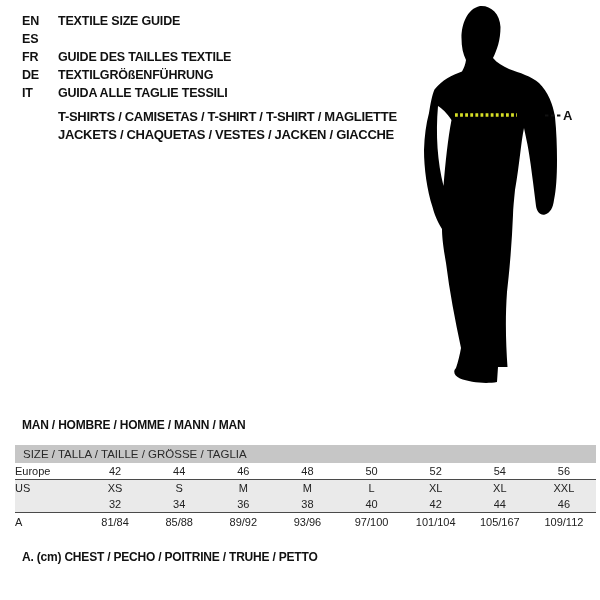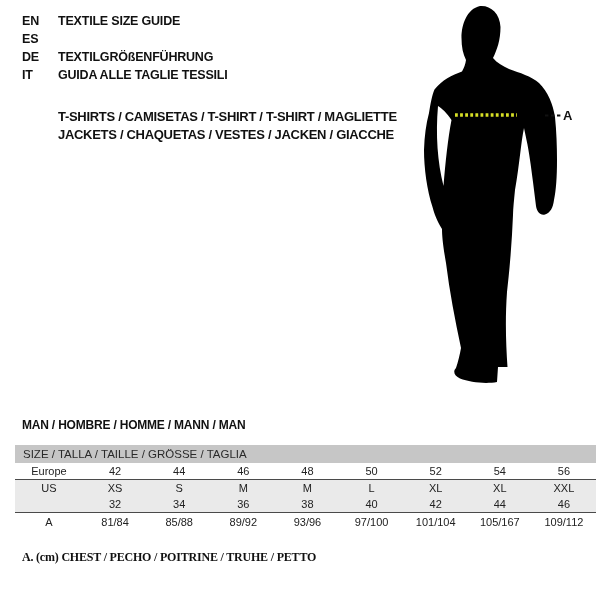--- a/index.html
+++ b/index.html
@@ -31,41 +31,45 @@
                    font-weight:bold; font-size:12px; letter-spacing:-0.2px; }
 
   
   .size-table { position:absolute; left:15px; top:445px; width:581px;
                 font-size:11px; color:#222; }
   .st-header { background:#c6c6c6; height:18px; line-height:18px;
                padding-left:8px; font-size:11.5px; color:#2a2a2a; }
   .st-row { display:grid;
             grid-template-columns:68px repeat(8, 1fr);
             align-items:center; height:16px; }
-  .st-row .label { text-align:center; }
+  .st-row .label { text-align:left; }
   .st-row .cell  { text-align:center; }
   .st-row.r0 { background:#ffffff; border-bottom:1px solid #4a4a4a; }
   .st-row.r1 { background:#eaeaea; }
   .st-row.r2 { background:#eaeaea; border-bottom:1px solid #4a4a4a; }
   .st-row.r3 { background:#ffffff; height:18px; }
 
   
   .footnote { position:absolute; left:22px; top:550px;
-              font-weight:bold; font-size:12px; letter-spacing:-0.2px;font-family:Liberation Serif, serif; }
+              font-weight:bold; font-size:12px; letter-spacing:-0.2px; }
 </style>
 </head>
 <body>
 
 <div class="lang-list">
   <div class="lang-row">
     <span class="lang-code">EN</span>
     <span class="lang-label">TEXTILE SIZE GUIDE</span>
   </div>
   <div class="lang-row">
     <span class="lang-code">ES</span>
+  </div>
+  <div class="lang-row">
+    <span class="lang-code">FR</span>
+    <span class="lang-label">GUIDE DES TAILLES TEXTILE</span>
   </div>
   <div class="lang-row">
     <span class="lang-code">DE</span>
     <span class="lang-label">TEXTILGRÖßENFÜHRUNG</span>
   </div>
   <div class="lang-row">
     <span class="lang-code">IT</span>
     <span class="lang-label">GUIDA ALLE TAGLIE TESSILI</span>
   </div>
 </div>

